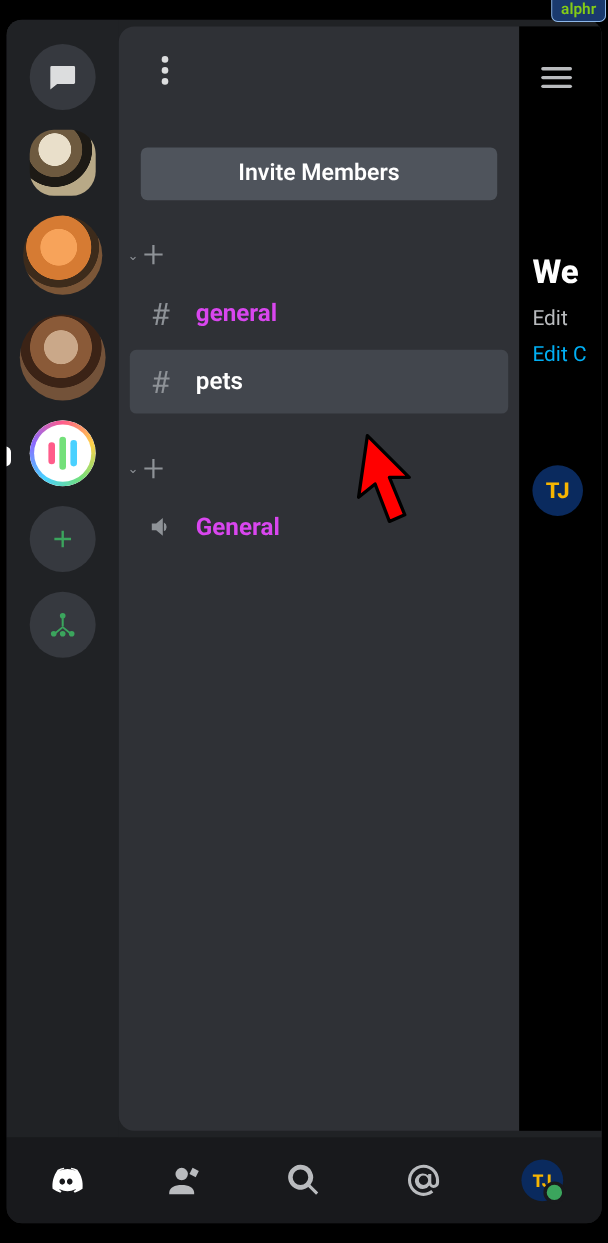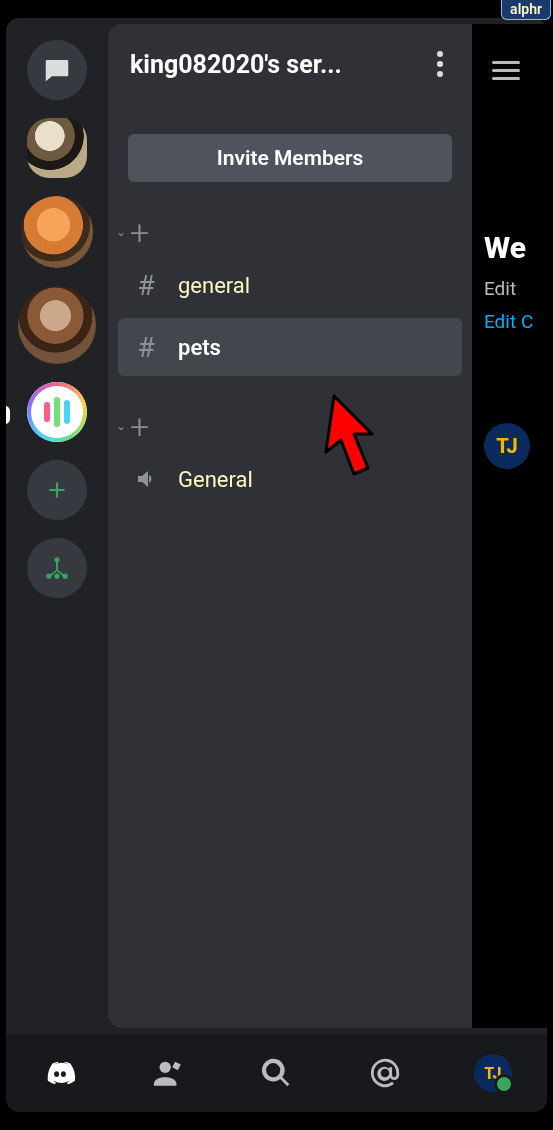--- a/index.html
+++ b/index.html
@@ -2,21 +2,21 @@
 <html><head>
 <meta charset="utf-8">
 <style>
   * { margin: 0; padding: 0; box-sizing: border-box; }
   html, body { width: 553px; height: 1130px; background: #000; font-family: -apple-system, BlinkMacSystemFont, "Segoe UI", Roboto, Helvetica, Arial, sans-serif; overflow: hidden; }
 
   .watermark {
     position: absolute;
     top: 0; right: 2px;
     background: #1a3a6e;
-    color: #fef9c3;
+    color: #84cc16;
     font-size: 14px;
     font-weight: 600;
     padding: 1px 8px 2px 8px;
     border-radius: 0 0 6px 6px;
     border: 1px solid #8fb8e8;
     border-top: none;
     z-index: 500;
     text-align: center;
   }
 
@@ -182,21 +182,21 @@
   .channel-row {
     display: flex; align-items: center;
     height: 58px;
     margin: 4px 10px;
     padding: 0 14px;
     border-radius: 6px;
     gap: 18px;
   }
   .channel-row.selected { background: #42464d; }
   .ch-icon { width: 28px; color: #8e9297; font-size: 28px; font-weight: 400; display: flex; align-items: center; justify-content: center; }
-  .ch-label { color: #fef9c3; font-size: 22px; font-weight: 400; }
+  .ch-label { color: #d946ef; font-size: 22px; font-weight: 700; }
   .channel-row.selected .ch-label { color: #fff; font-weight: 600; }
 
   
   .peek-panel {
     flex: 1;
     background: #000000;
     margin-top: 6px;
     margin-bottom: 6px;
     position: relative;
     padding-top: 26px;
@@ -295,21 +295,20 @@
             <circle cx="19" cy="19" r="2.2"></circle>
             <path d="M11.2 6.8h1.6v6.4h-1.6z"></path>
             <path d="M12 13l-6.3 5 .9 1.2L12 14.6l5.4 4.6.9-1.2z"></path>
           </svg>
         <div class="spark">✦</div>
       </div>
     </div>
 
     <div class="channel-panel">
       <div class="panel-header">
-        <div class="panel-title">king082020's ser...</div>
         <div class="more-btn">
           <span></span>
             <span></span>
             <span></span>
         </div>
       </div>
 
       <div class="invite-btn">
         <span>Invite Members</span>
       </div>

